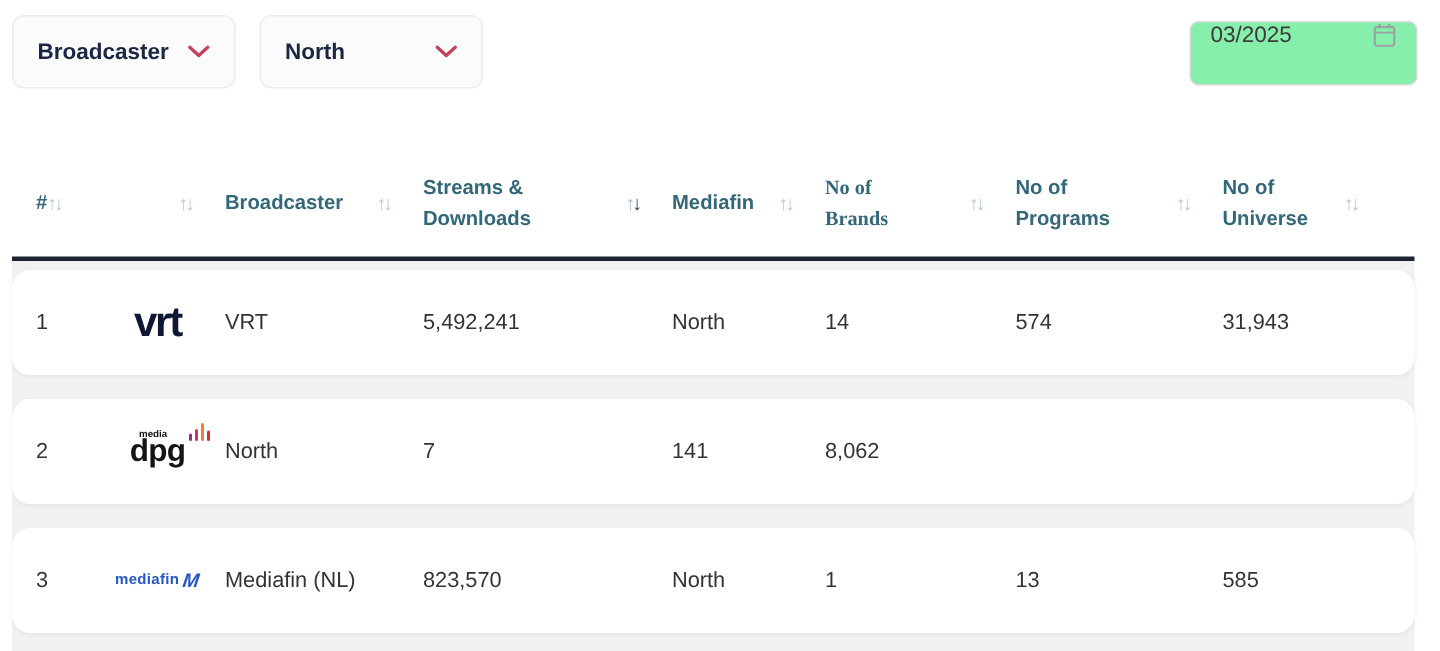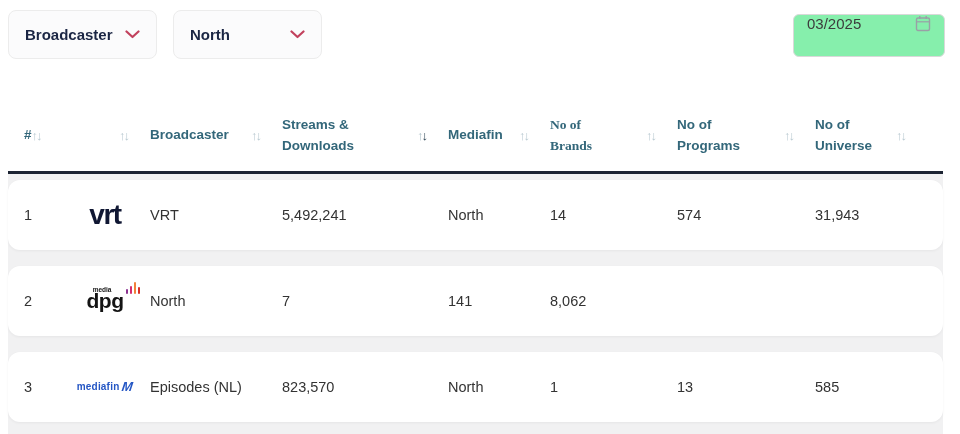--- a/index.html
+++ b/index.html
@@ -185,21 +185,21 @@
     </div>
 
     <div class="grid row">
       <div class="td">3</div>
       <div class="logo-cell">
         <span class="mediafin-logo">
           <span class="mf-text">mediafin</span>
           <span class="mf-mark">M</span>
         </span>
       </div>
-      <div class="td">Episodes (NL)</div>
+      <div class="td">Mediafin (NL)</div>
       <div class="td">823,570</div>
       <div class="td">North</div>
       <div class="td">1</div>
       <div class="td">13</div>
       <div class="td">585</div>
     </div>
 
   </div>
 </div>
 

